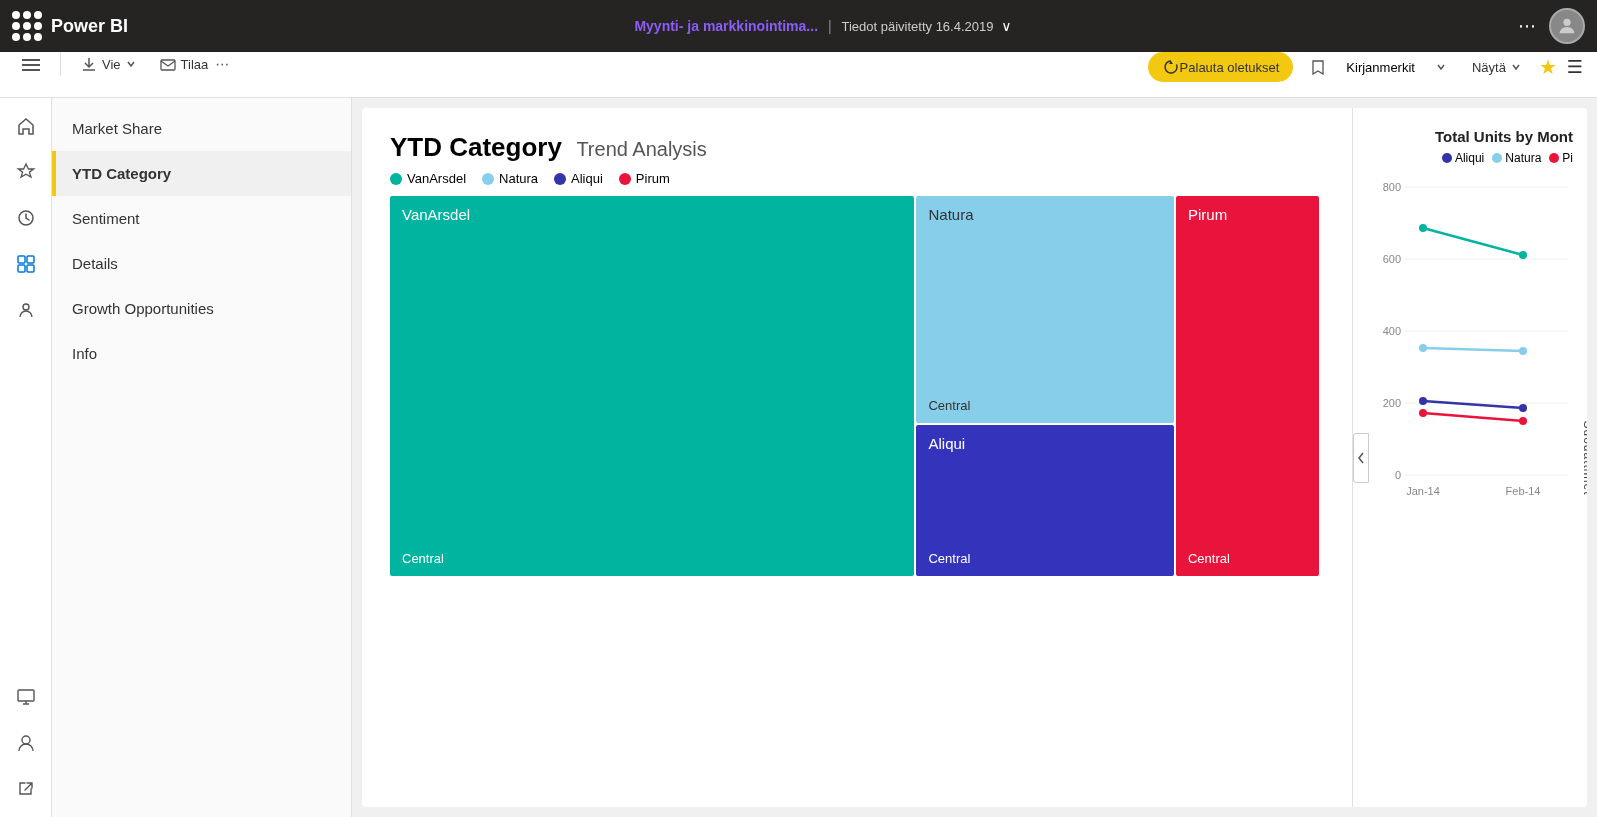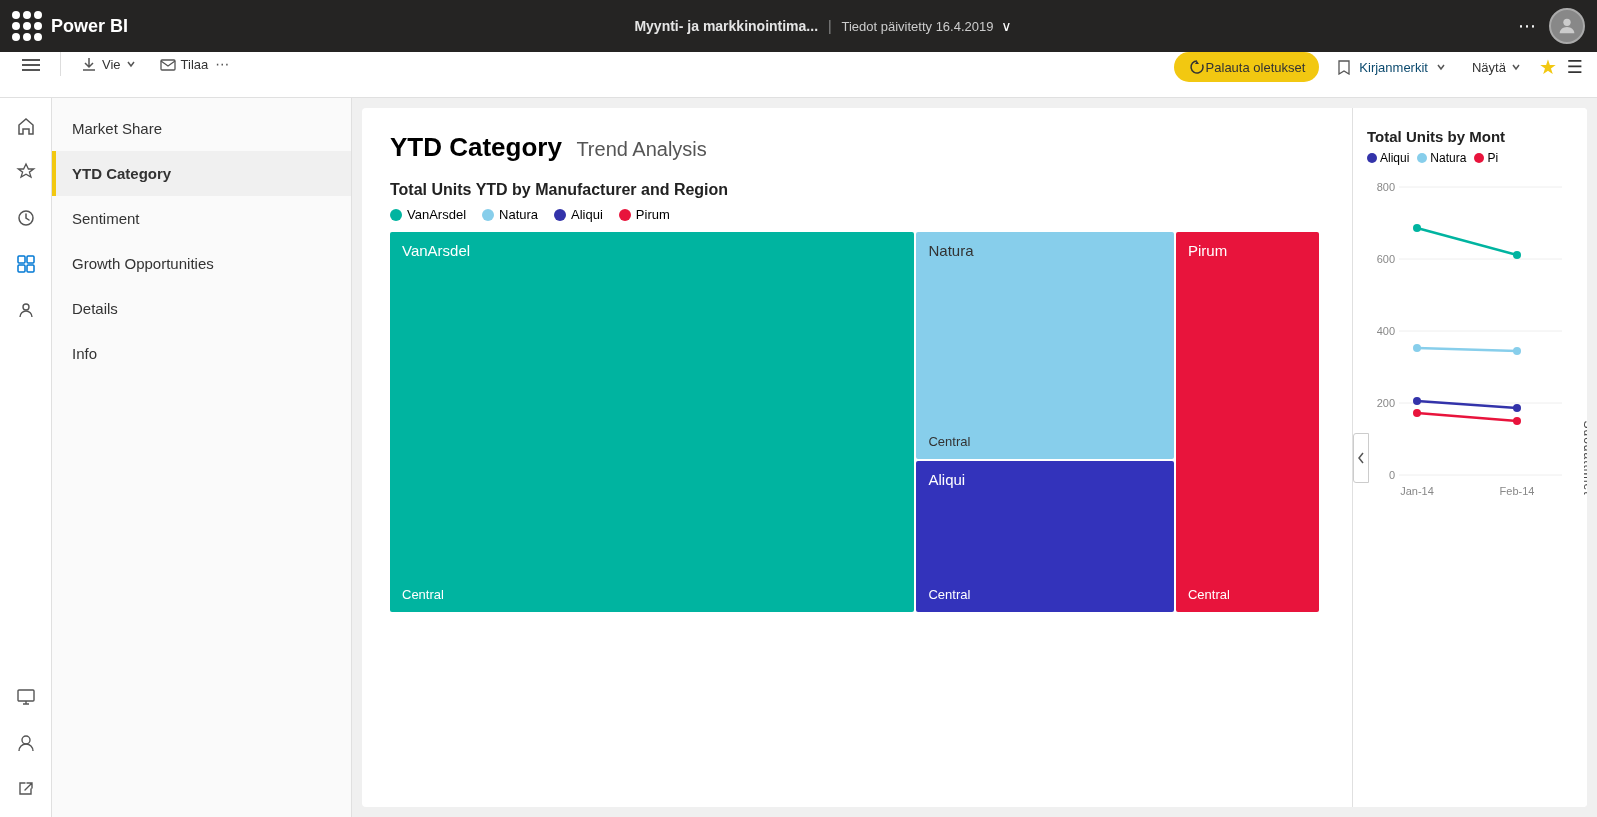--- a/index.html
+++ b/index.html
@@ -33,21 +33,21 @@
       font-weight: 600;
       color: white;
       margin-left: 4px;
     }
     .topbar-title {
       flex: 1;
       text-align: center;
       font-size: 14px;
       color: #ccc;
     }
-    .topbar-title strong { color: #e5e5e5; }
+    .topbar-title strong { color: #8b5cf6; }
     .topbar-title .divider { color: #888; margin: 0 6px; }
     .topbar-title .updated { font-size: 13px; }
     .topbar-chevron { color: white; margin-left: 4px; }
     .topbar-more {
       font-size: 18px;
       color: white;
       cursor: pointer;
       margin-right: 8px;
     }
     .topbar-avatar {
@@ -86,22 +86,22 @@
       background: #f2c811;
       border-radius: 20px;
       padding: 6px 14px;
       font-size: 13px;
       color: #333;
       cursor: pointer;
       font-weight: 500;
     }
     .toolbar-restore svg { width: 18px; height: 18px; }
     .toolbar-bookmarks {
-      display: flex; align-items: center; gap: 8px;
-      font-size: 13px; color: #0c4a6e;
+      display: flex; align-items: center; gap: 21px;
+      font-size: 13px; color: #000000;
       cursor: pointer;
       padding: 4px 8px;
     }
     .toolbar-show {
       display: flex; align-items: center; gap: 5px;
       font-size: 13px; color: #333;
       cursor: pointer;
       padding: 4px 8px;
     }
     .toolbar-star { color: #f2c811; font-size: 20px; cursor: pointer; }
@@ -381,24 +381,24 @@
     <div class="nav-item">
       <span>Market Share</span>
     </div>
     <div class="nav-item active">
       <span>YTD Category</span>
     </div>
     <div class="nav-item">
       <span>Sentiment</span>
     </div>
     <div class="nav-item">
+      <span>Details</span>
+    </div>
+    <div class="nav-item">
       <span>Growth Opportunities</span>
-    </div>
-    <div class="nav-item">
-      <span>Details</span>
     </div>
     <div class="nav-item">
       <span>Info</span>
     </div>
   </div>
 
   <div class="content">
     <div class="report-card">
 
       <div style="position:absolute;right:218px;top:50%;transform:translateY(-50%);z-index:20;">
@@ -408,21 +408,20 @@
             </svg>
         </div>
       </div>
 
       <div style="margin-bottom:4px;">
         <span class="report-title">YTD Category</span>
         <span class="report-subtitle">Trend Analysis</span>
       </div>
 
       <div style="margin-right:240px;">
-        <div class="chart-title">Total Units YTD by Manufacturer and Region</div>
         <div class="legend">
           <div class="legend-item">
             <span class="legend-dot" style="background:#00B4A0;"></span>
             <span>VanArsdel</span>
           </div>
           <div class="legend-item">
             <span class="legend-dot" style="background:#87CEEB;"></span>
             <span>Natura</span>
           </div>
           <div class="legend-item">
@@ -453,21 +452,21 @@
             </div>
           </div>
 
           <div style="flex:15; background:#E8143C; position:relative; border-radius:2px;">
             <span style="color:white;font-size:15px;font-weight:500;padding:10px 12px;display:block;">Pirum</span>
             <span style="position:absolute;bottom:10px;left:12px;color:white;font-size:13px;">Central</span>
           </div>
         </div>
       </div>
 
-      <div style="position:absolute;right:0;top:0;width:235px;height:100%;background:white;border-left:1px solid #e0e0e0;padding:20px 14px;display:flex;flex-direction:column;">
+      <div style="position:absolute;right:0;top:0;width:235px;height:100%;background:white;border-left:1px solid #e0e0e0;padding:20px 14px;display:flex;flex-direction:column;align-items:flex-end;">
         <div style="font-size:15px;font-weight:700;color:#222;">Total Units by Mont</div>
         <div class="right-legend">
           <div class="right-legend-item">
             <span class="right-legend-dot" style="background:#3333AA;"></span>
             <span>Aliqui</span>
           </div>
           <div class="right-legend-item">
             <span class="right-legend-dot" style="background:#87CEEB;"></span>
             <span>Natura</span>
           </div>

